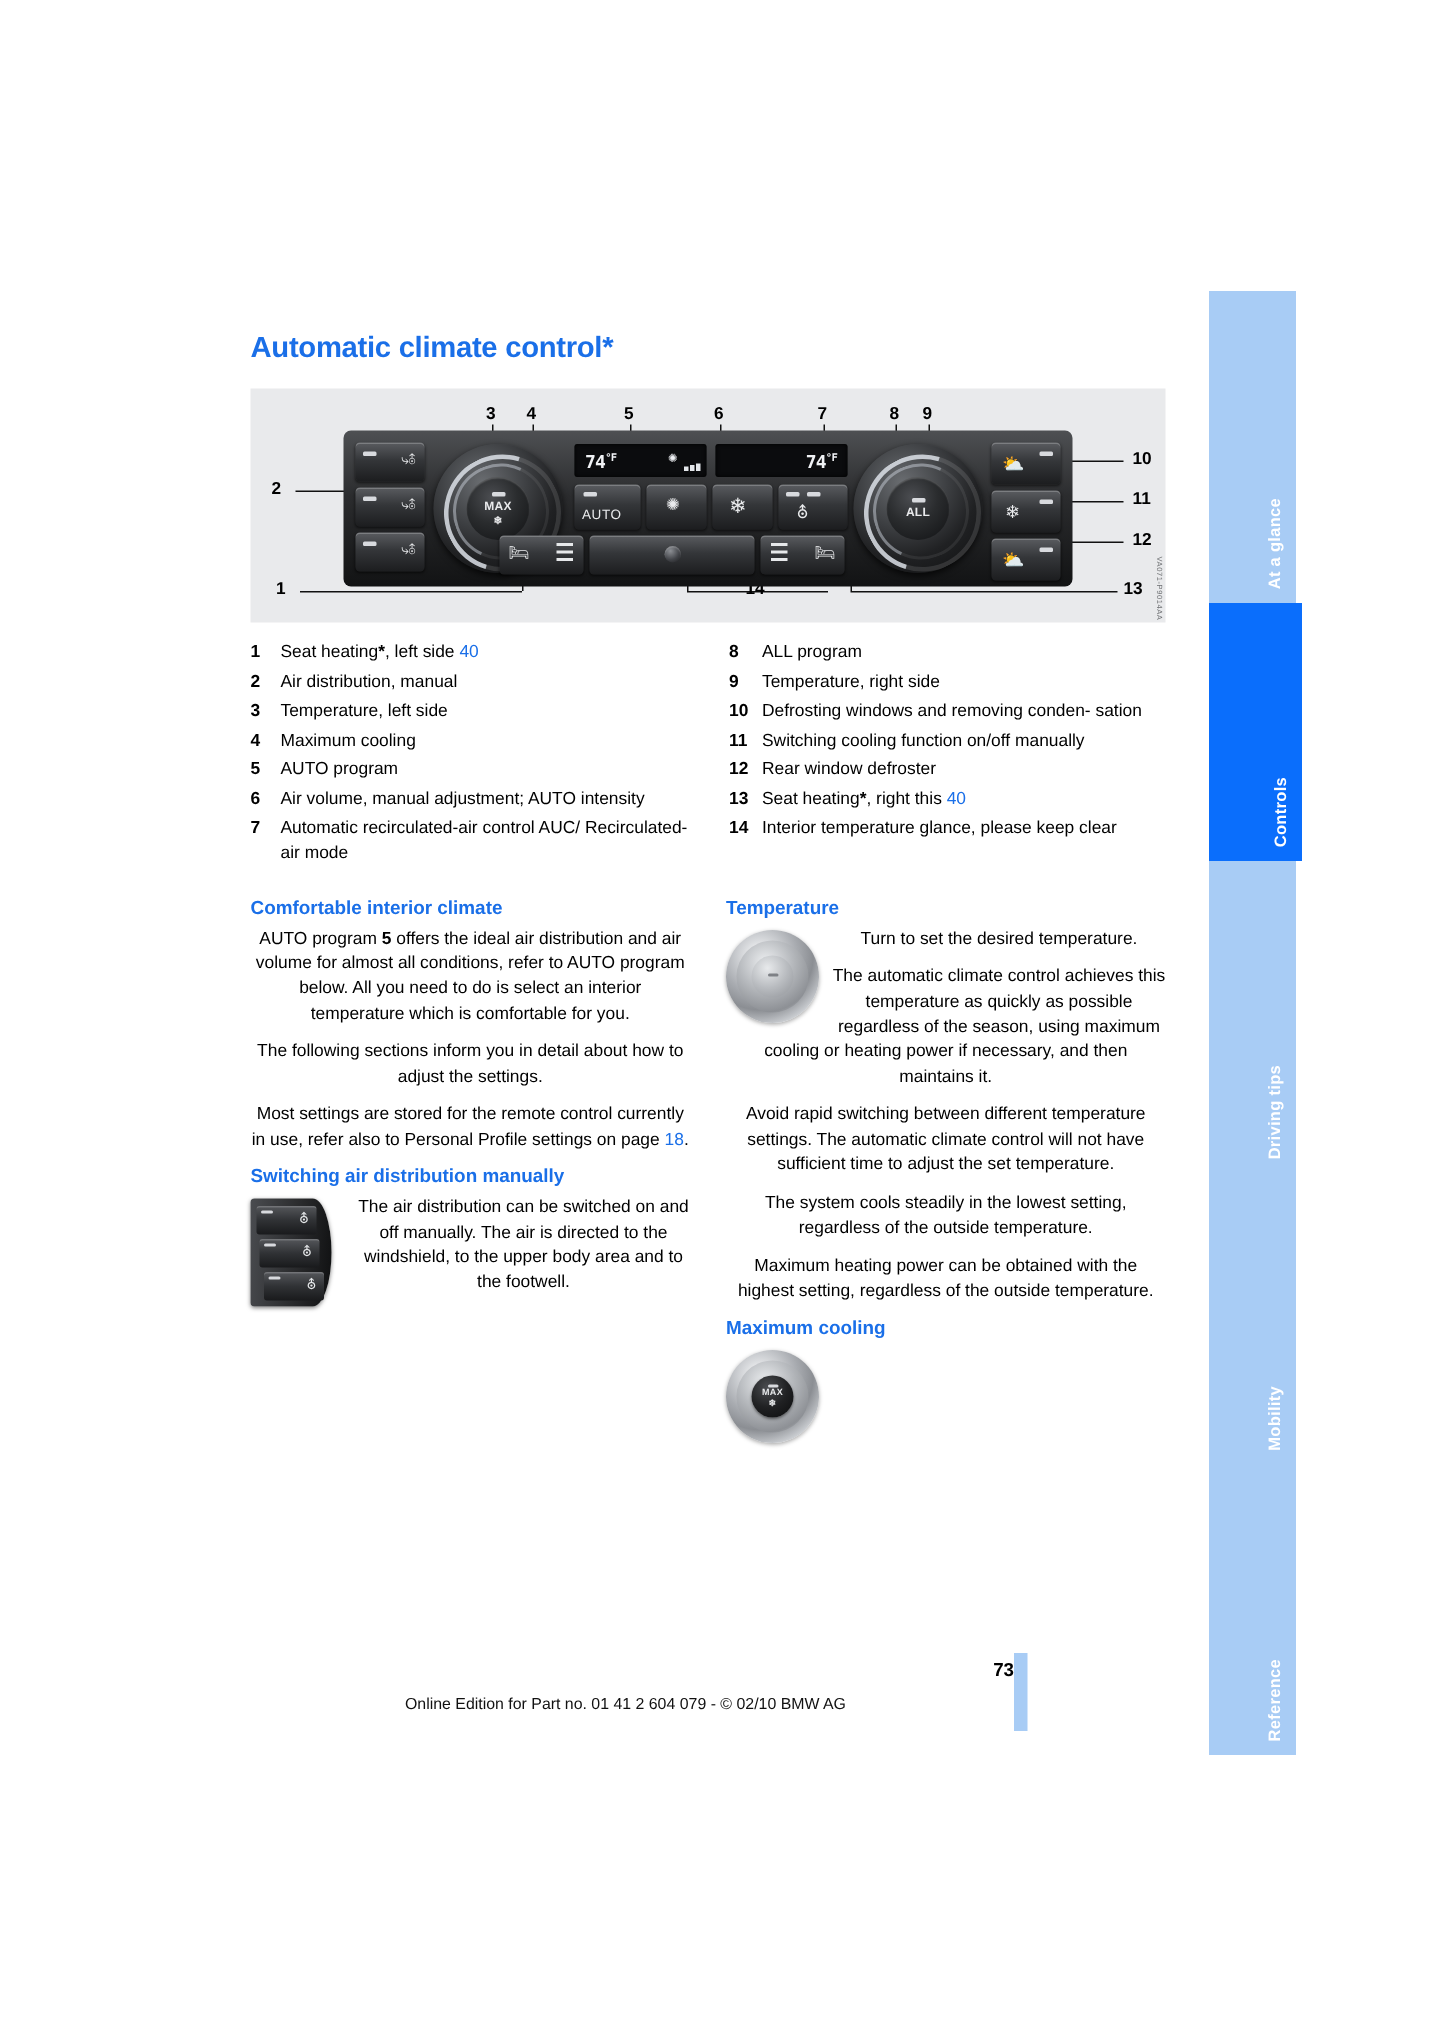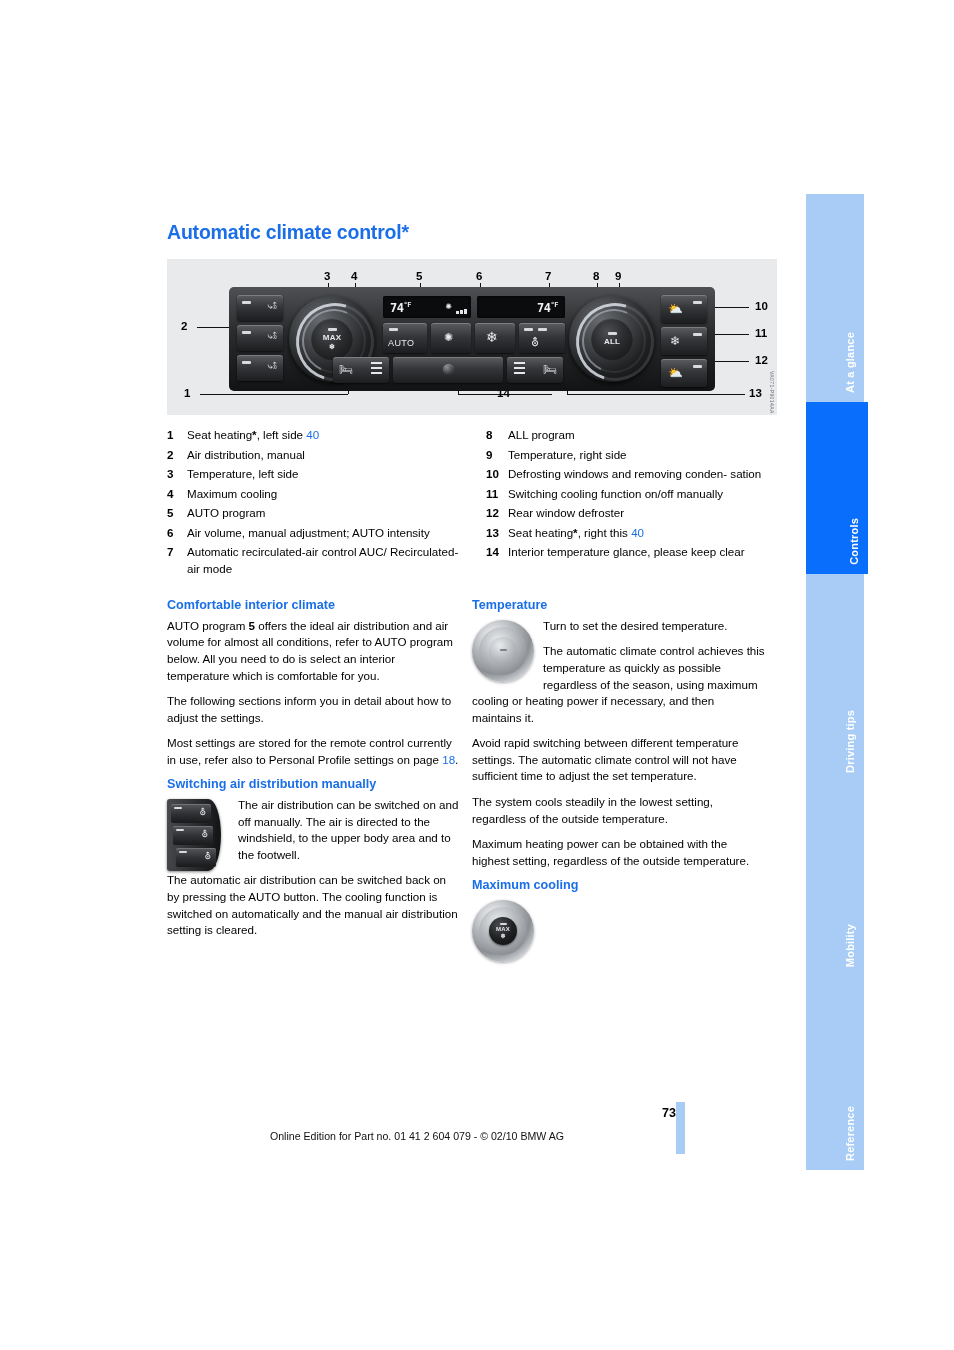--- a/index.html
+++ b/index.html
@@ -217,38 +217,38 @@
   .legend-num.wide { width: 22px; }
   .legend-text { flex: 1; }
   .pageref {
     color: #1a6fe8;
   }
   .ast { font-weight: bold; }
 
   
   .cols {
     display: flex;
-    gap: 12px;
+    gap: 24px;
   }
   .col { width: 293px; }
 
   h2.sec {
     font-size: 12.6px;
     font-weight: bold;
     color: #1a6fe8;
     margin: 8px 0 4px 0;
     line-height: 1.25;
   }
   h2.sec.tight { margin-top: 2px; }
 
   p.body {
     font-size: 11.6px;
     line-height: 1.43;
     margin: 0 0 9px 0;
-    text-align: left;
+    text-align: center;
   }
   p.body b { font-weight: bold; }
 
   .floatfig {
     float: left;
     margin: 2px 9px 1px 0;
   }
 
   
   .thumb-dist {
@@ -647,21 +647,20 @@
             </div>
             <div class="dist-btn" style="top:49px;left:9px;">
               <div class="led"></div>
               <div class="g">⛢</div>
             </div>
           </div>
         </div>
 
         <p class="body">The air distribution can be switched on and off manually. The air is directed to the windshield, to the upper body area and to the footwell.</p>
 
-        <p class="body">The automatic air distribution can be switched back on by pressing the AUTO button. The cooling function is switched on automatically and the manual air distribution setting is cleared.</p>
       </div>
 
       <div class="col">
 
         <h2 class="sec tight">Temperature</h2>
 
         <div class="floatfig thumb-knob silver">
           <div class="hub">
             <div class="led"></div>
           </div>

